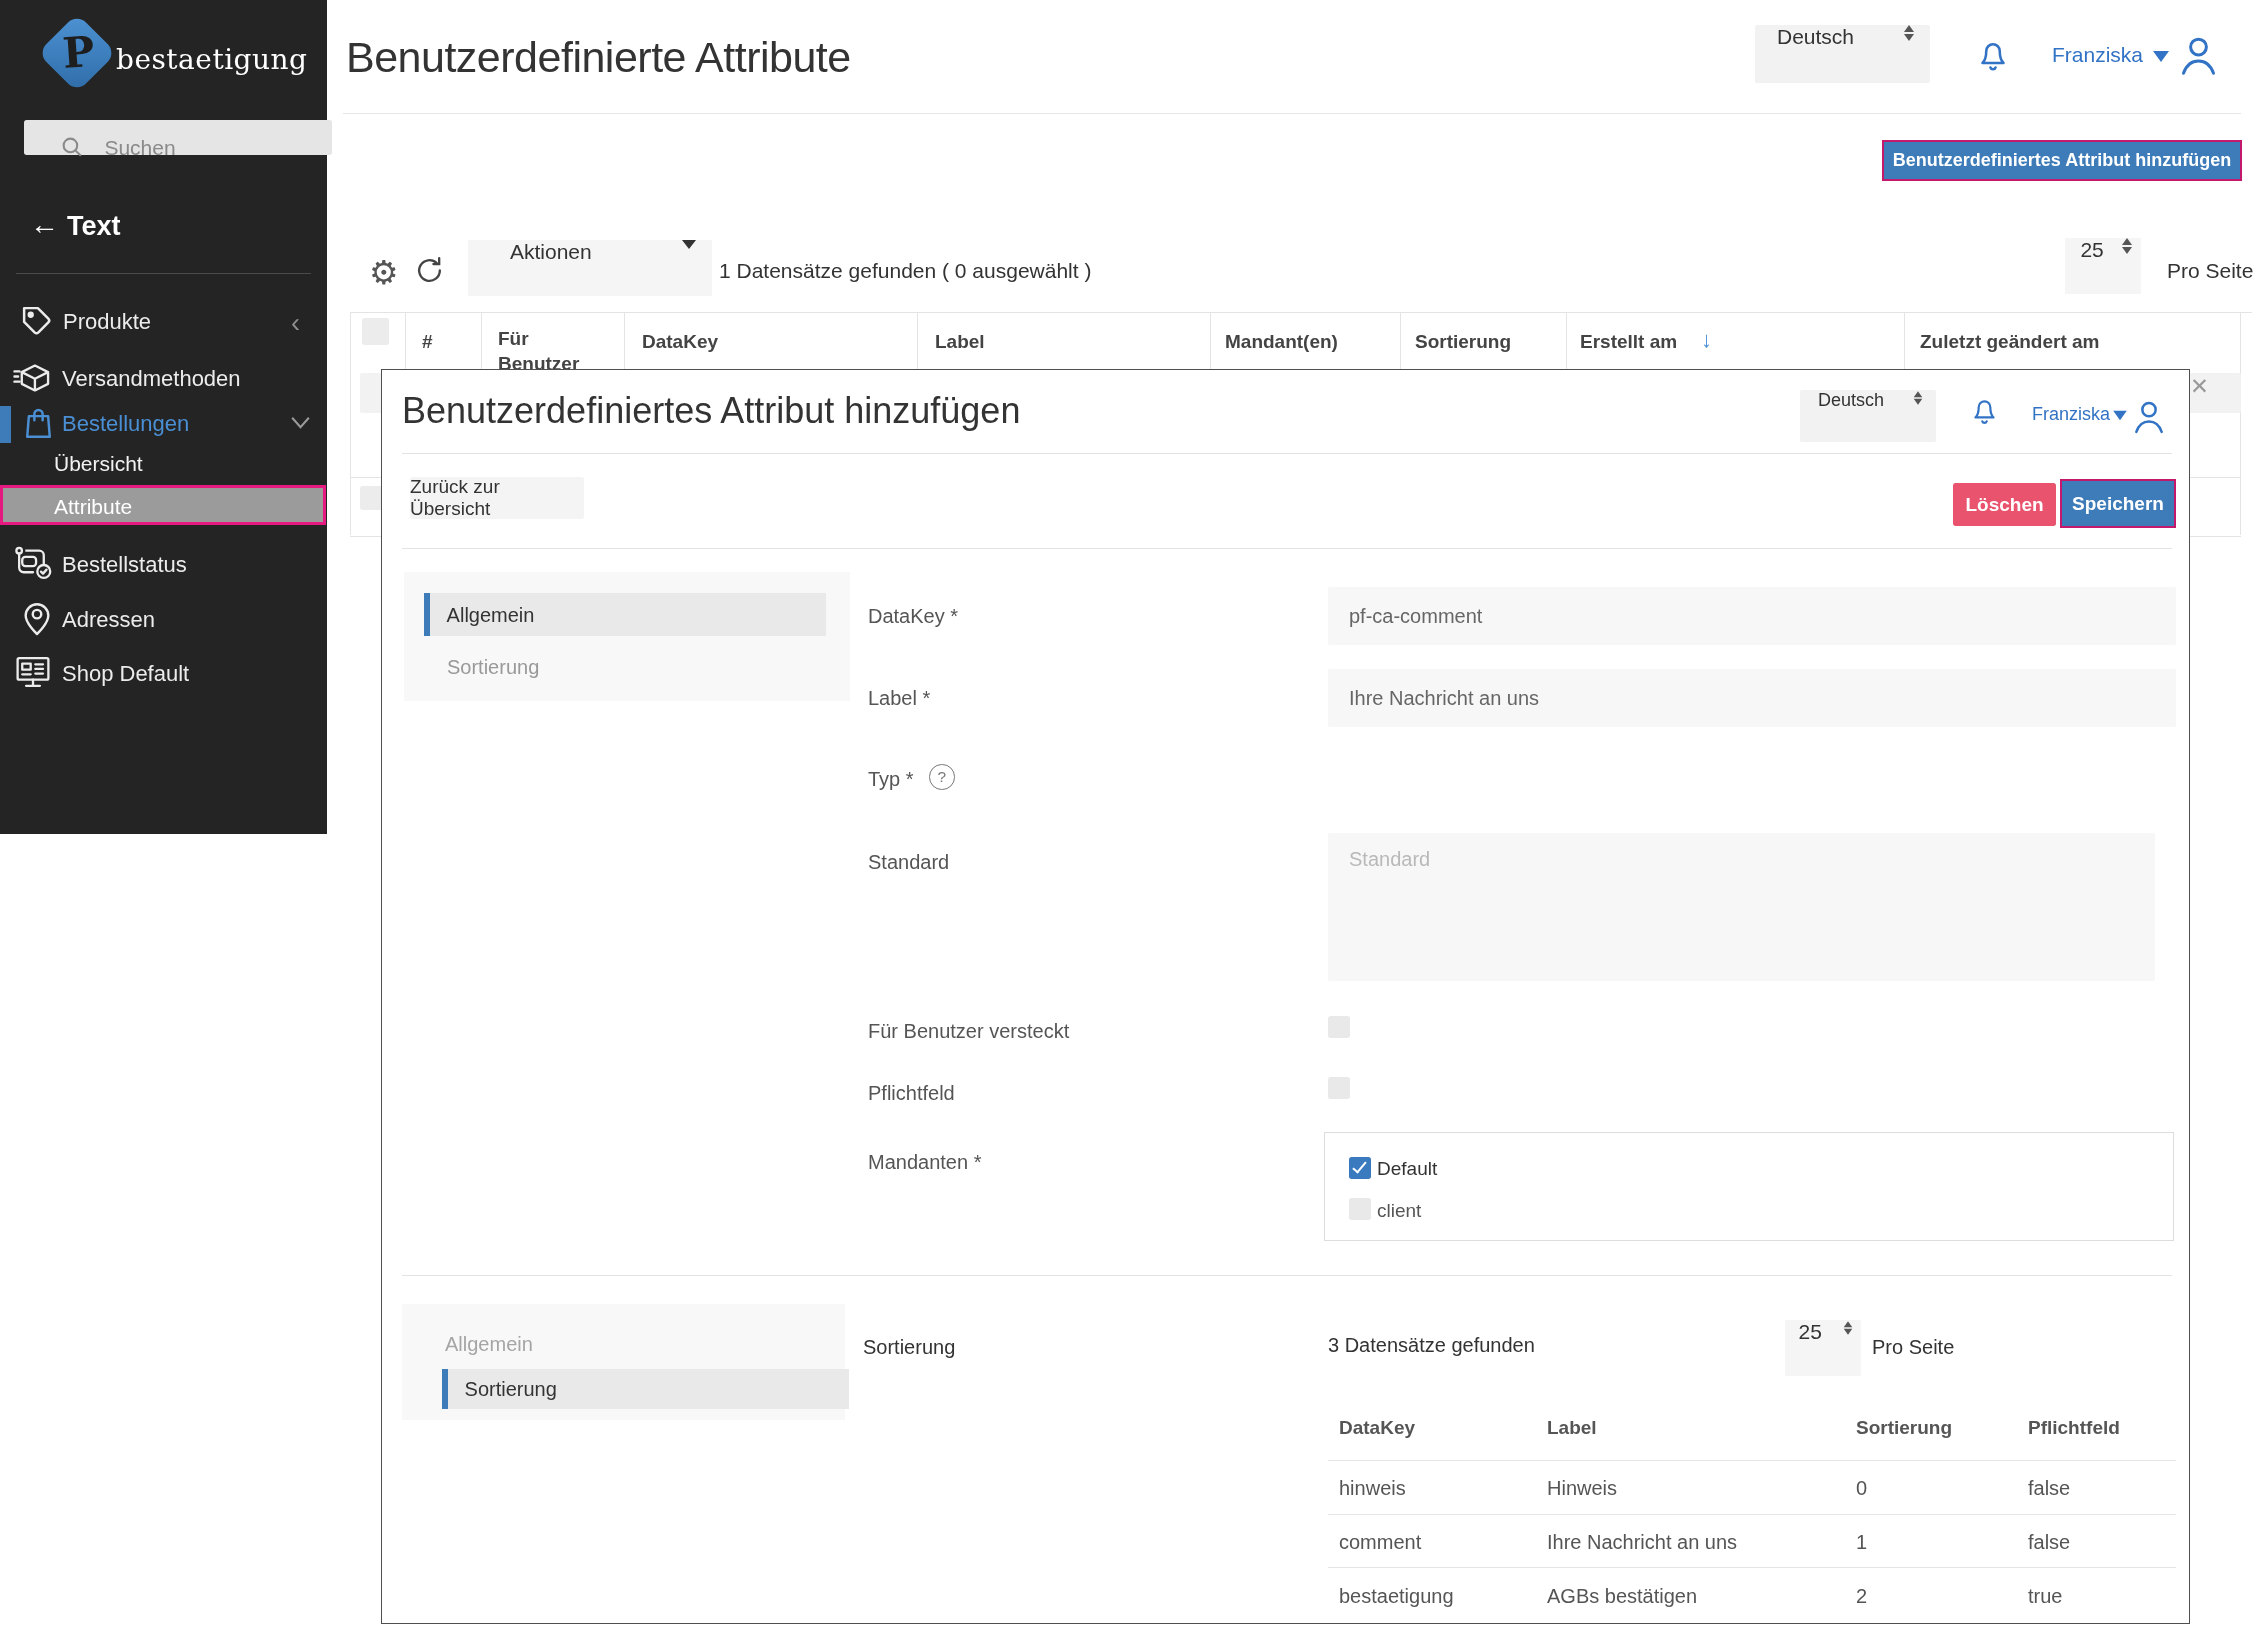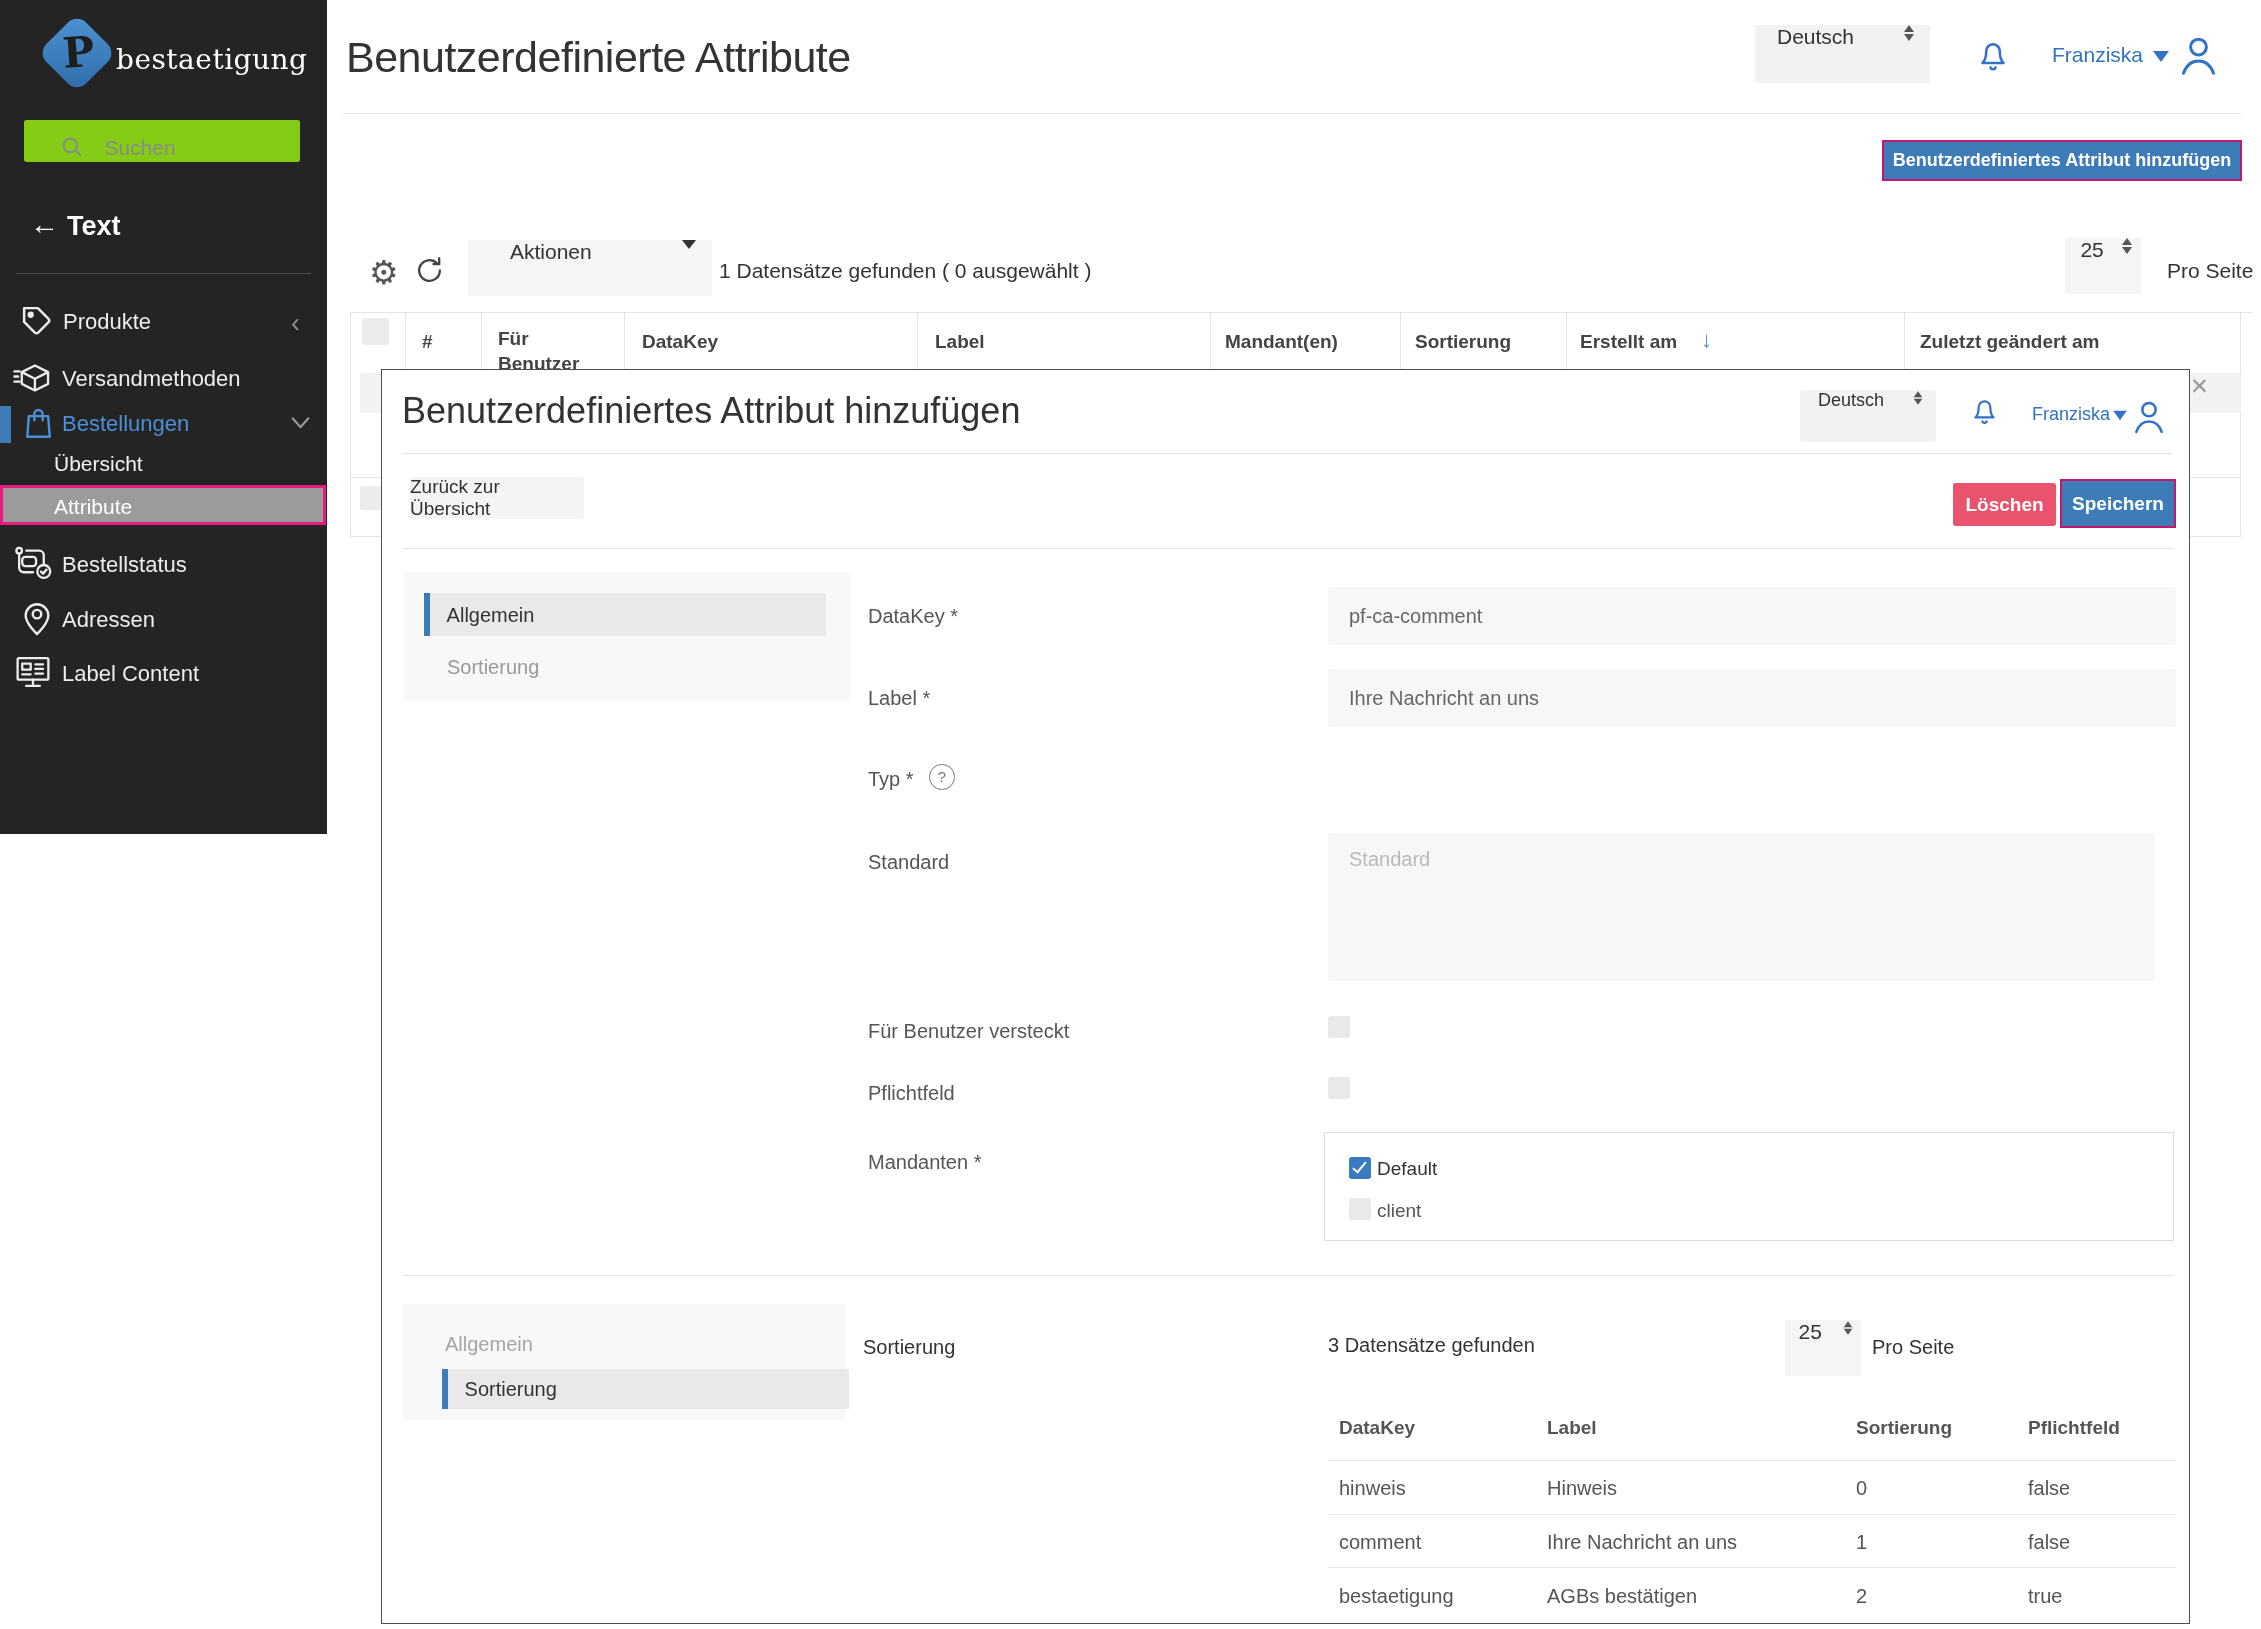--- a/index.html
+++ b/index.html
@@ -9,21 +9,21 @@
   .flex{display:flex;}
   svg{display:block;}
 
   
   .sidebar{left:0;top:0;width:327px;height:834px;background:#242424;}
   .logo-diamond{left:49px;top:25px;width:56px;height:56px;border-radius:12.7px;
     background:linear-gradient(135deg,#4e93d4,#2e6ca8);transform:rotate(45deg);}
   .logo-p{left:57px;top:27px;width:43px;height:52px;color:#1e1e1e;
     font-family:"DejaVu Serif",serif;font-weight:700;font-size:42px;line-height:52px;text-align:center;transform:rotate(-4deg);}
   .brand{left:116px;top:43px;font-family:"DejaVu Serif",serif;font-size:28px;color:#fff;letter-spacing:0.5px;}
-  .searchbox{left:24.4px;top:120px;width:276px;height:42px;background:#84cc16;border-radius:2.7px;}
+  .searchbox{left:24.4px;top:120px;width:276px;height:35px;background:#e5e5e5;border-radius:2.7px;padding-left:32px;}
   .searchbox input{position:absolute;left:78px;top:0;width:181px;height:53px;border:0;background:transparent;
     font-family:"Liberation Sans",sans-serif;font-size:21px;color:#555;outline:none;}
   .searchbox input::placeholder{color:#8a8a8a;}
   .shop-arrow{left:30px;top:208px;color:#fff;font-size:29px;}
   .shop-label{left:67px;top:211px;color:#fff;font-size:27px;font-weight:700;}
   .side-div{left:16.3px;top:273px;width:295px;height:0;border-top:0.9px solid #4a4a4a;}
   .nav-label{color:#ececec;font-size:22px;font-weight:500;}
   .nav-sub{color:#f2f2f2;font-size:21px;}
   .blue-bar{left:0;top:406px;width:11px;height:37px;background:#3d7cb8;}
   .attr-row{left:0;top:485px;width:320px;height:34px;background:#9b9b9b;border:3.6px solid #e5197f;}
@@ -245,21 +245,21 @@
     <div class="a nav-label" style="left:62px;top:607px;">Adressen</div>
 
     <div class="a" style="left:12.7px;top:653px;">
       <svg width="40" height="38" viewBox="0 0 26 24" fill="none" stroke="#ececec" stroke-width="1.5" stroke-linejoin="round">
         <rect x="3" y="3" width="20" height="14" rx="1"></rect>
           <path d="M13 17v4M8.5 21h9" stroke-linecap="round"></path>
         <rect x="6" y="6.5" width="5.5" height="4"></rect>
           <path d="M6 13.5h5.5M14.5 7h5M14.5 10h5M14.5 13h5" stroke-linecap="round"></path>
       </svg>
     </div>
-    <div class="a nav-label" style="left:62px;top:661px;">Label Content</div>
+    <div class="a nav-label" style="left:62px;top:661px;">Shop Default</div>
   </div>
 
   <div class="a modal">
     <div class="a m-title">Benutzerdefiniertes Attribut hinzufügen</div>
 
     <div class="a selectbox flex" style="left:1418px;top:20px;width:136px;height:52px;">
       <span style="font-size:18px;color:#333;margin-left:18px;">Deutsch</span>
       <span class="updown" style="position:absolute;right:12.7px;transform:scale(.85);">
           <i class="u"></i>
           <i class="d"></i>

